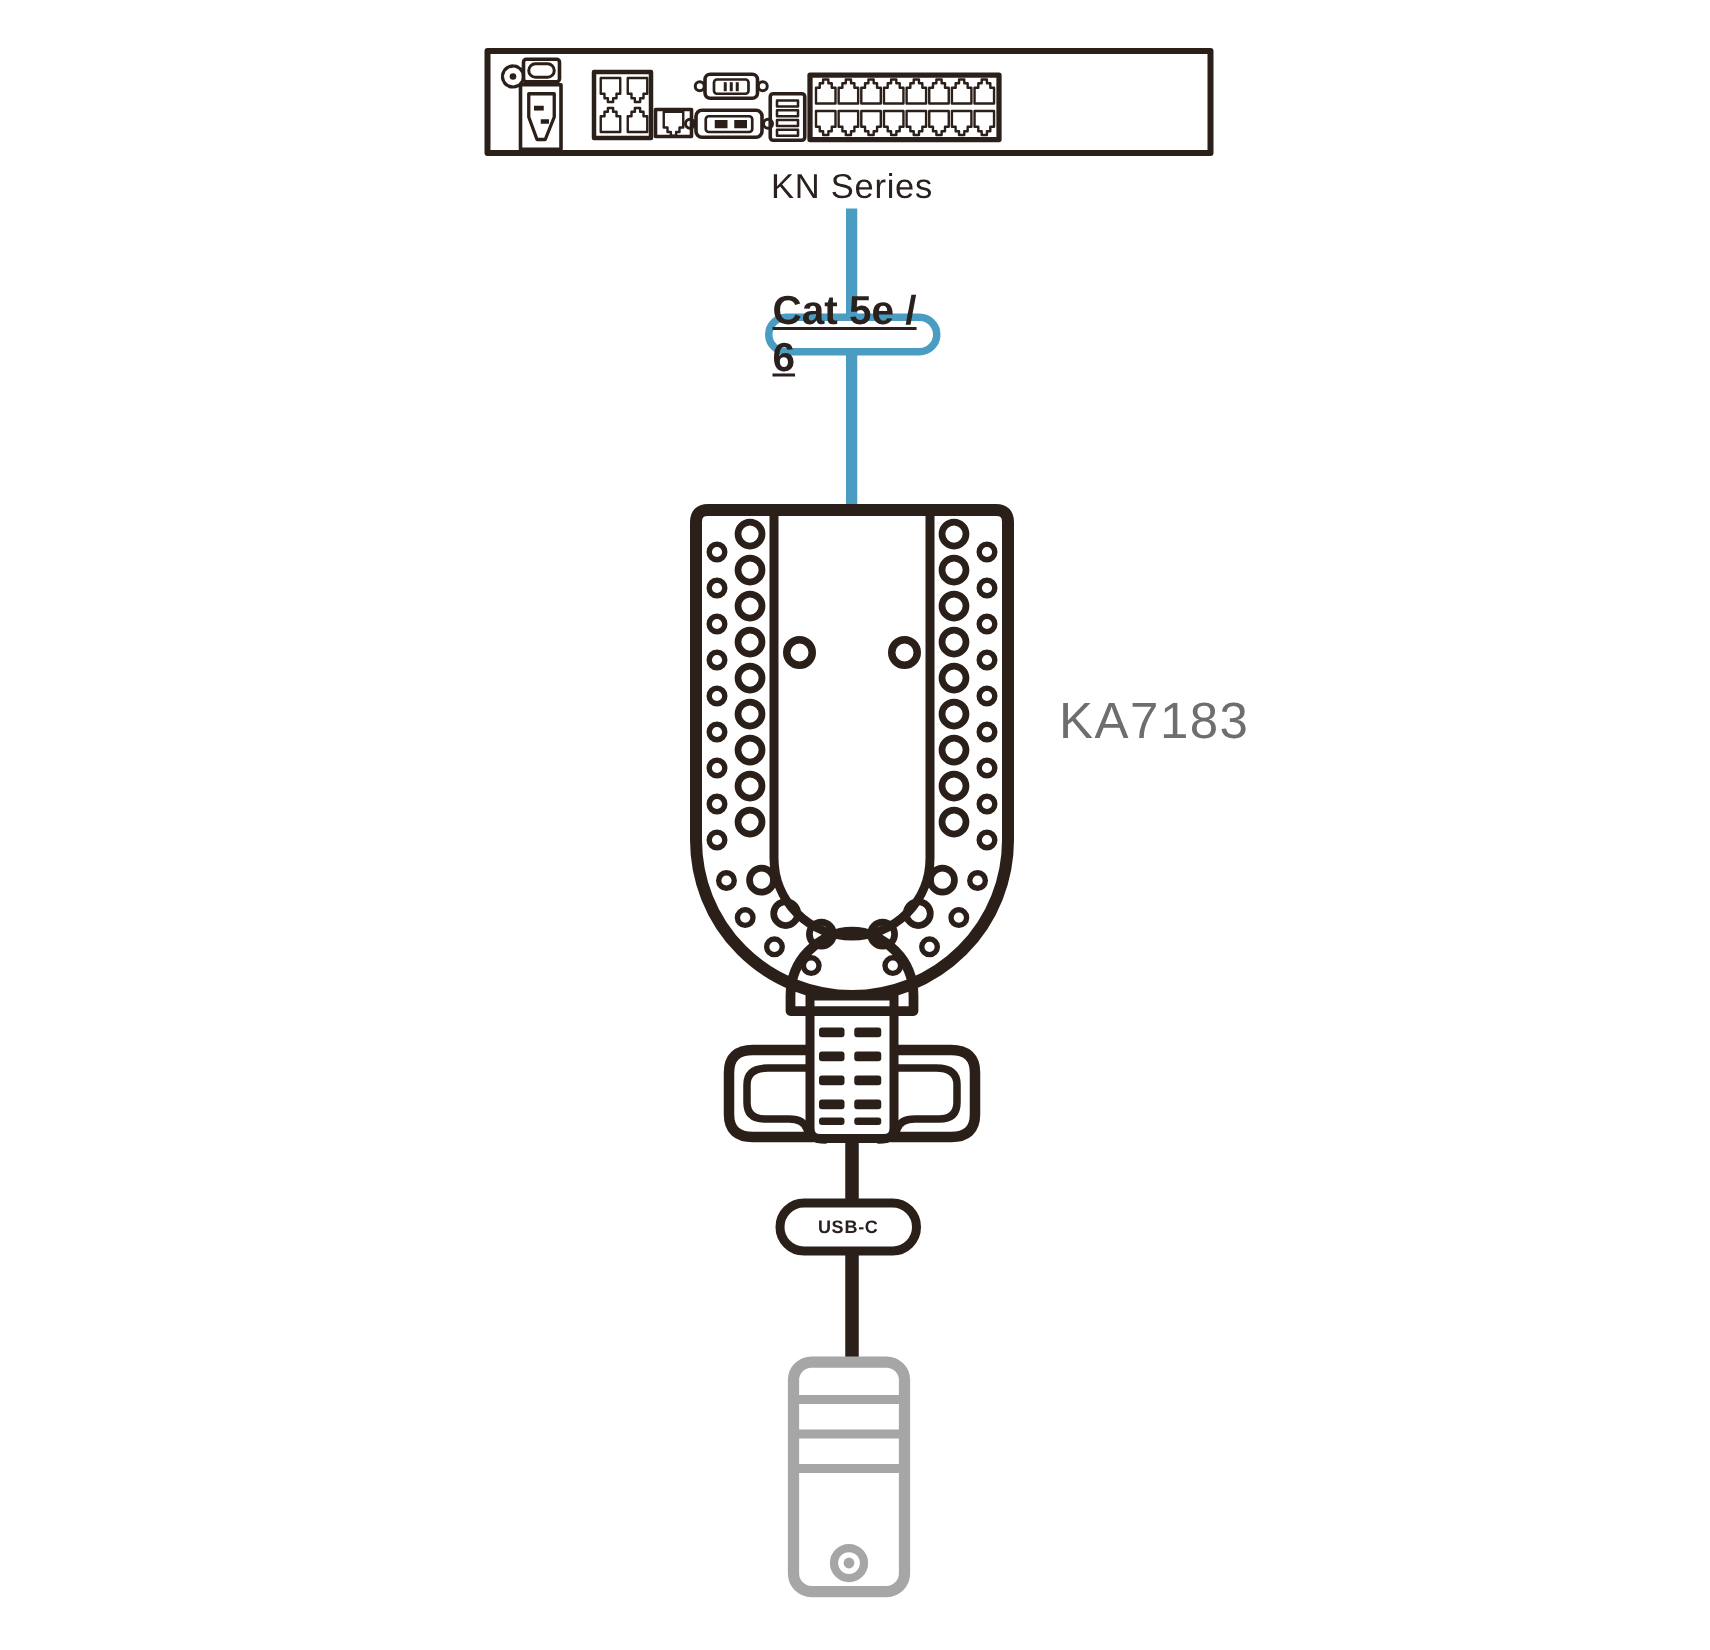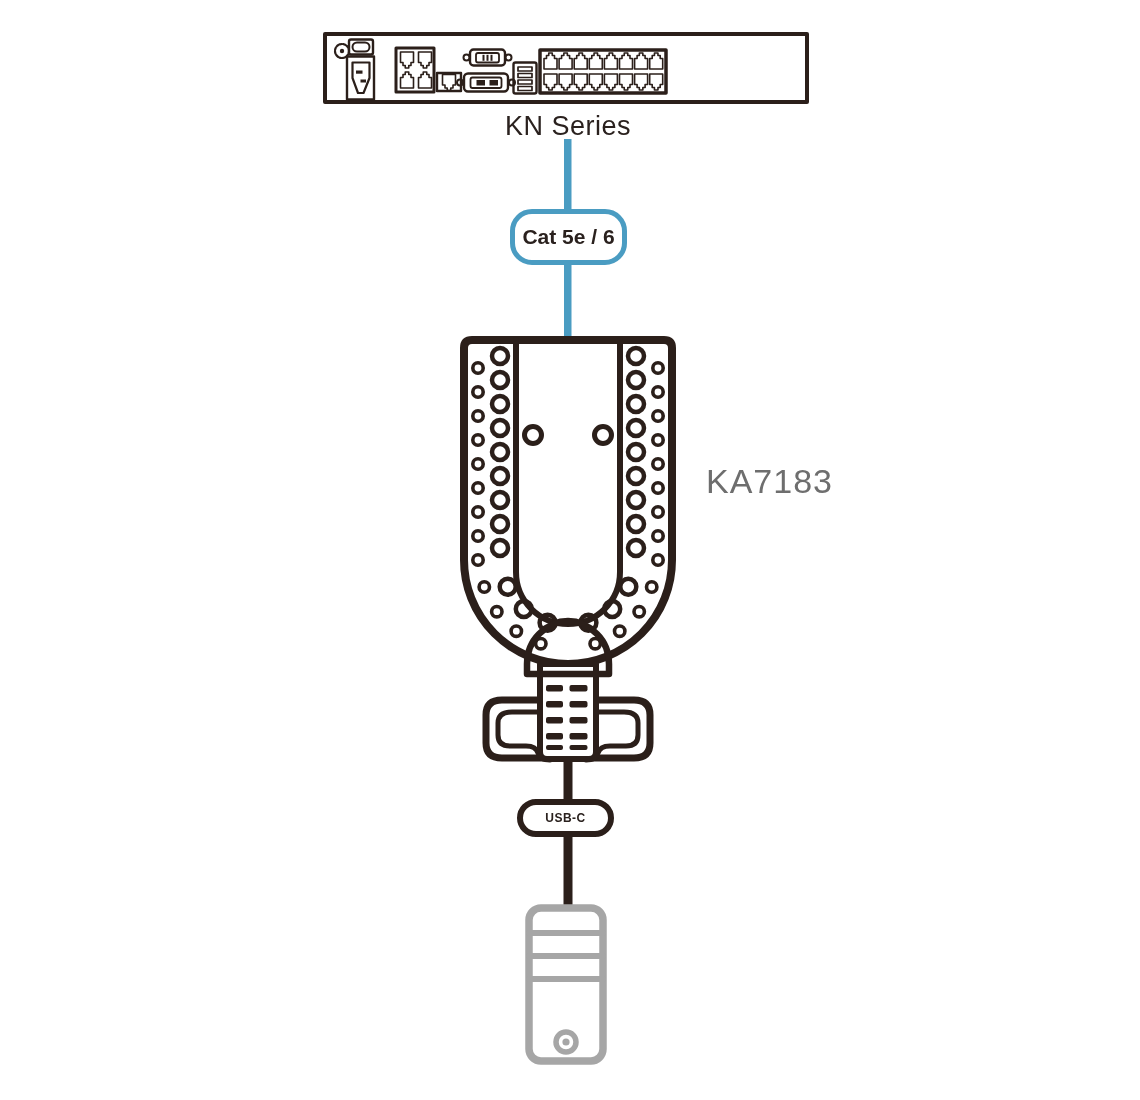--- a/index.html
+++ b/index.html
@@ -13,35 +13,36 @@
   .stage svg{position:absolute;left:0;top:0;}
   .s-ink{stroke:var(--ink);fill:none;stroke-linecap:round;stroke-linejoin:round;}
   .f-ink{fill:var(--ink);stroke:none;}
   .f-white{fill:#fff;}
   .s-gray{stroke:var(--tower-gray);fill:none;stroke-linecap:round;stroke-linejoin:round;}
   .f-gray{fill:var(--tower-gray);stroke:none;}
 
   .label{position:absolute;white-space:nowrap;}
   .kn-label{
     left:568px;top:111px;transform:translateX(-50%);
-    font-size:27px;color:var(--ink-text);letter-spacing:.5px;
+    font-size:23px;color:var(--ink-text);letter-spacing:.5px;
   }
   .ka-label{
     left:694px;top:462px;
     font-size:34px;color:var(--model-gray);letter-spacing:1px;margin-left:12px;
   }
   .pill{
     position:absolute;box-sizing:border-box;background:#fff;
     display:flex;align-items:center;justify-content:center;
     font-weight:bold;color:var(--ink-text);
   }
   .cat-pill{
-    left:510px;top:209px;width:117px;height:56px;
+    left:510px;top:209px;width:117px;height:28px;
     border:5px solid var(--cable-blue);border-radius:22px;
-    font-size:21px;
+    font-size:27px;
+    text-decoration:underline;
   }
   .usb-pill{
     left:517px;top:799px;width:97px;height:38px;
     border:6px solid var(--ink);border-radius:19px;
     font-size:12px;letter-spacing:.5px;
   }
 </style>
 </head>
 <body>
 

